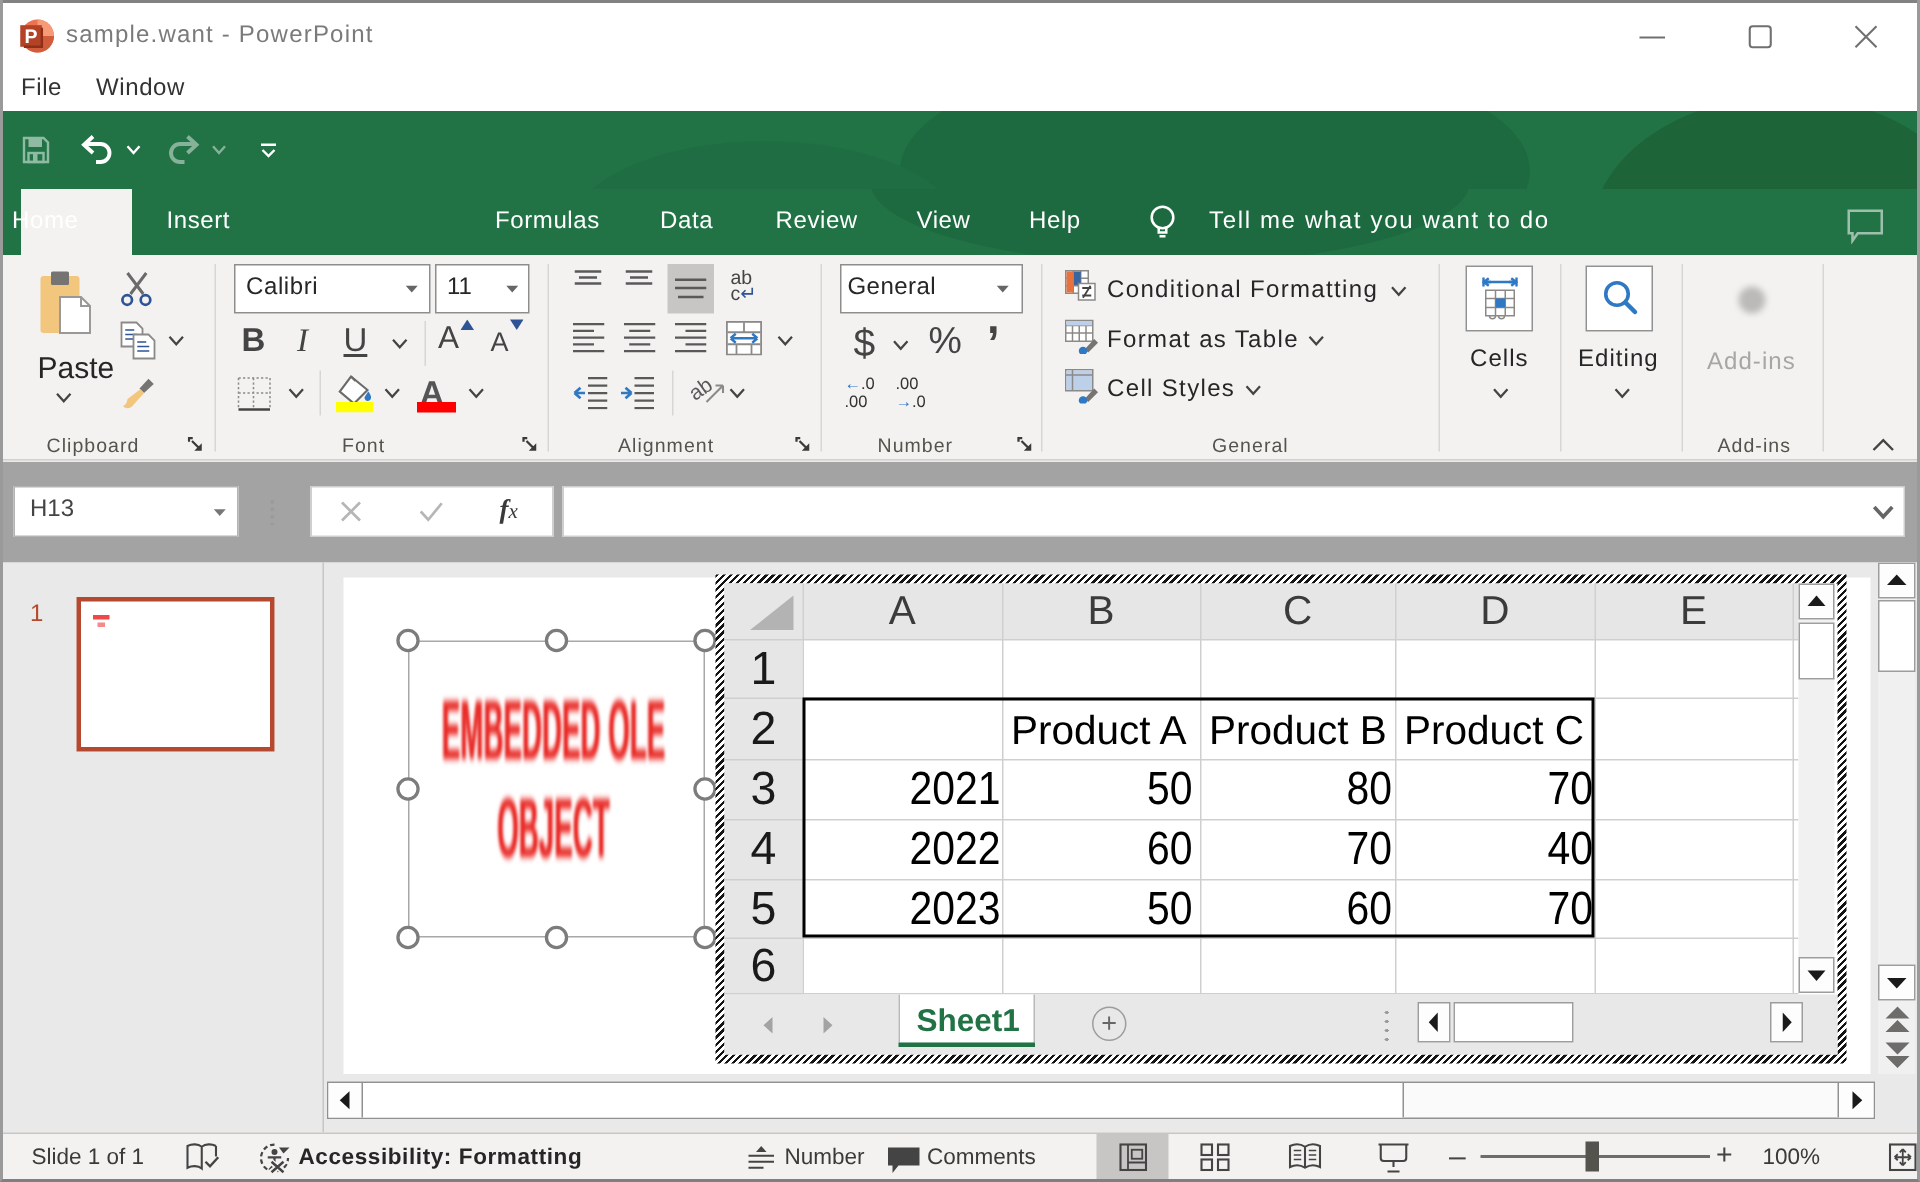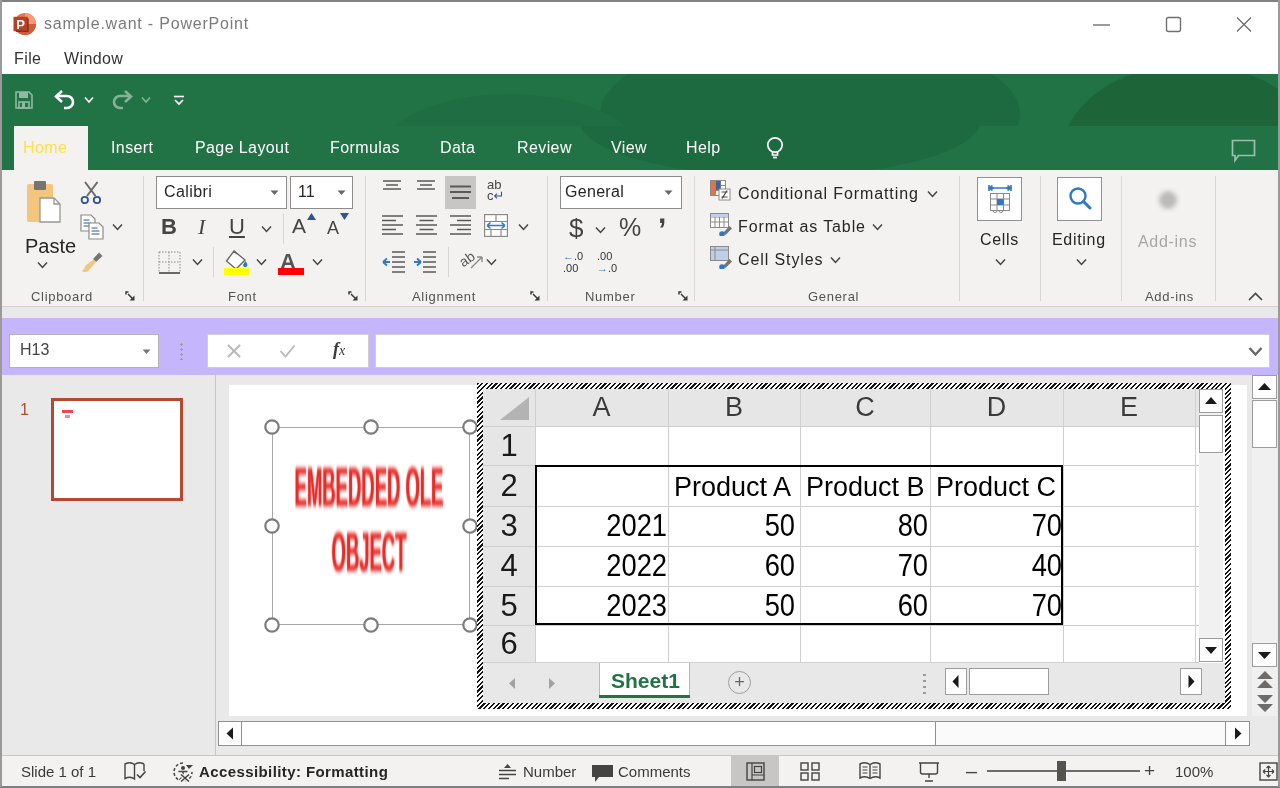--- a/index.html
+++ b/index.html
@@ -5,21 +5,21 @@
   * { margin:0; padding:0; box-sizing:border-box; }
   html,body { width:1280px; height:788px; overflow:hidden; }
   body { font-family:"Liberation Sans", sans-serif; position:relative; background:#e9e9e9; }
   .abs { position:absolute; }
   
   #titlebar { left:0; top:0; width:1280px; height:44px; background:#fff; border-top:2px solid #828282; }
   #menubar { left:0; top:44px; width:1280px; height:30px; background:#fff; }
   #qat { left:0; top:74px; width:1280px; height:52px; background:#217346; overflow:hidden; }
   #tabs { left:0; top:126px; width:1280px; height:44px; background:#217346; overflow:hidden; }
   #ribbon { left:0; top:170px; width:1280px; height:137px; background:#f3f2f1; border-bottom:1px solid #d2d0ce; }
-  #fbar { left:0; top:318px; width:1280px; height:67px; background:#c4b5fd; }
+  #fbar { left:0; top:308px; width:1280px; height:67px; background:#a3a3a3; }
   #content { left:0; top:375px; width:1280px; height:380px; background:#e9e9e9; }
   #statusbar { left:0; top:755px; width:1280px; height:31px; background:#f3f2f1; border-top:1px solid #c8c6c4; font-size:15px; color:#3b3a39; }
   #winborder { left:0; top:0; width:1280px; height:788px; border-left:2px solid #9a9a9a; border-right:2px solid #9a9a9a; border-bottom:2px solid #7f7f7f; pointer-events:none; z-index:99; }
   .ttl { font-size:16px; color:#7a7a7a; letter-spacing:0.8px; }
   .menu-item { font-size:16px; color:#333; letter-spacing:0.4px; }
   .tab { font-size:16px; color:#fff; line-height:44px; letter-spacing:0.4px; }
   .grouplabel { font-size:13px; color:#55534e; letter-spacing:0.7px; }
   svg { display:block; }
   .gdiv { position:absolute; top:6px; width:1px; height:125px; background:#d8d6d4; }
   .launcher { position:absolute; width:11px; height:11px; }
@@ -87,33 +87,33 @@
     </svg>
   <svg class="abs" style="left:172px;top:19px" width="14" height="14" viewBox="0 0 14 14">
     <path d="M2 3.5 h10" stroke="#fff" stroke-width="1.6"></path>
     <path d="M3 7 L7 11 L11 7" stroke="#fff" stroke-width="1.6" fill="none"></path>
   </svg>
 </div>
 
 <div class="abs" id="tabs">
   <div class="abs" style="left:580px;top:-60px;width:400px;height:110px;background:#1e6a40;border-radius:50%"></div>
   <div class="abs" style="left:14px;top:0;width:74px;height:44px;background:#f3f2f1"></div>
-  <div class="abs tab" style="left:23px;color:#fde047">Home</div>
+  <div class="abs tab" style="left:8px;color:#ffffff">Home</div>
   <div class="abs tab" style="left:111px">Insert</div>
-  <div class="abs tab" style="left:195px">Page Layout</div>
   <div class="abs tab" style="left:330px">Formulas</div>
   <div class="abs tab" style="left:440px">Data</div>
   <div class="abs tab" style="left:517px">Review</div>
   <div class="abs tab" style="left:611px">View</div>
   <div class="abs tab" style="left:686px">Help</div>
   <svg class="abs" style="left:764px;top:9px" width="22" height="27" viewBox="0 0 22 27">
     <circle cx="11" cy="10" r="7.2" fill="none" stroke="#fff" stroke-width="1.7"></circle>
     <path d="M8.5 17 v3 h5 v-3" fill="none" stroke="#fff" stroke-width="1.7"></path>
     <path d="M9 22.5 h4" stroke="#fff" stroke-width="1.7"></path>
   </svg>
+  <div class="abs tab" style="left:806px;letter-spacing:1.1px">Tell me what you want to do</div>
   <svg class="abs" style="left:1231px;top:13px" width="26" height="24" viewBox="0 0 26 24">
     <path d="M1.5 1.5 h22 v15 h-16 l-3.5 5 v-5 h-2.5 z" fill="none" stroke="#9dbfac" stroke-width="1.7"></path>
   </svg>
 </div>
 
 <div class="abs" id="ribbon">
 
   <svg class="abs" style="left:26px;top:10px" width="40" height="48" viewBox="0 0 40 48">
     <rect x="1" y="4" width="26" height="38" rx="2" fill="#f2c67d"></rect>
     <rect x="8" y="1" width="12" height="9" rx="1" fill="#767472"></rect>

